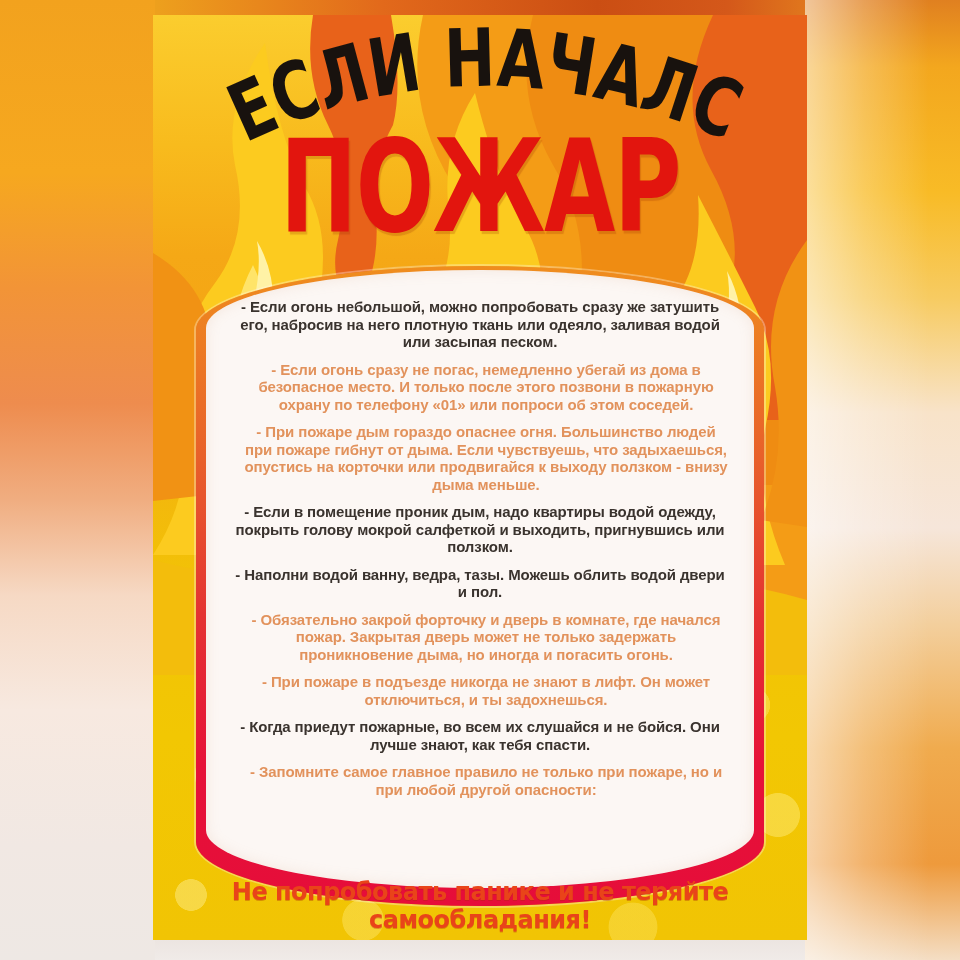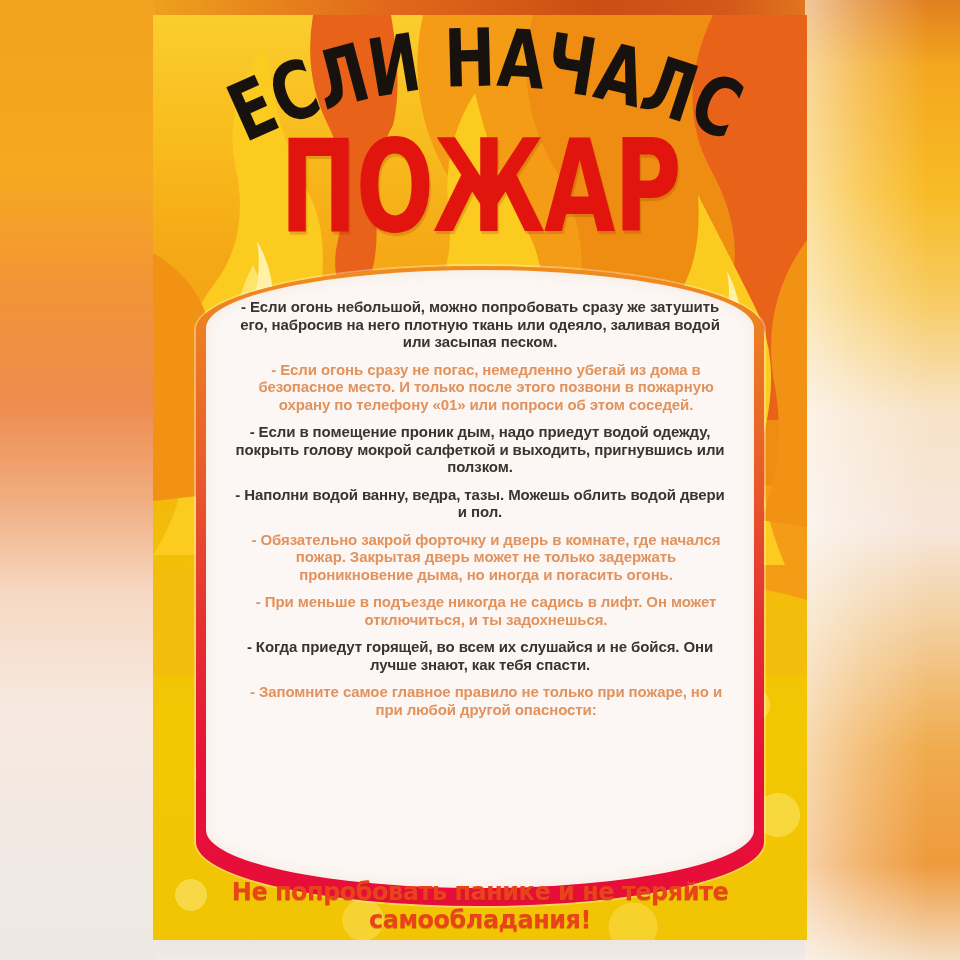--- a/index.html
+++ b/index.html
@@ -161,25 +161,26 @@
       </text>
     </svg>
 
     <div class="title-main">ПОЖАР</div>
 
     <div class="panel-border">
       <div class="panel-white">
         <div class="panel-content">
             <p class="para black">- Если огонь небольшой, можно попробовать сразу же затушить его, набросив на него плотную ткань или одеяло, заливая водой или засыпая песком.</p>
             <p class="para orange">- Если огонь сразу не погас, немедленно убегай из дома в безопасное место. И только после этого позвони в пожарную охрану по телефону «01» или попроси об этом соседей.</p>
-            <p class="para black">- Если в помещение проник дым, надо приедут водой одежду, покрыть голову мокрой салфеткой и выходить, пригнувшись или ползком.</p>
+            <p class="para orange">- При пожаре дым гораздо опаснее огня. Большинство людей при пожаре гибнут от дыма. Если чувствуешь, что задыхаешься, опустись на корточки или продвигайся к выходу ползком - внизу дыма меньше.</p>
+            <p class="para black">- Если в помещение проник дым, надо квартиры водой одежду, покрыть голову мокрой салфеткой и выходить, пригнувшись или ползком.</p>
             <p class="para black">- Наполни водой ванну, ведра, тазы. Можешь облить водой двери и пол.</p>
             <p class="para orange">- Обязательно закрой форточку и дверь в комнате, где начался пожар. Закрытая дверь может не только задержать проникновение дыма, но иногда и погасить огонь.</p>
-            <p class="para orange">- При меньше в подъезде никогда не садись в лифт. Он может отключиться, и ты задохнешься.</p>
-            <p class="para black">- Когда приедут горящей, во всем их слушайся и не бойся. Они лучше знают, как тебя спасти.</p>
+            <p class="para orange">- При пожаре в подъезде никогда не знают в лифт. Он может отключиться, и ты задохнешься.</p>
+            <p class="para black">- Когда приедут пожарные, во всем их слушайся и не бойся. Они лучше знают, как тебя спасти.</p>
             <p class="para orange">- Запомните самое главное правило не только при пожаре, но и при любой другой опасности:</p>
           </div>
       </div>
     </div>
 
     <div class="footer-line">Не попробовать панике и не теряйте самообладания!</div>
   </div>
 </div>
 
 </body></html>

